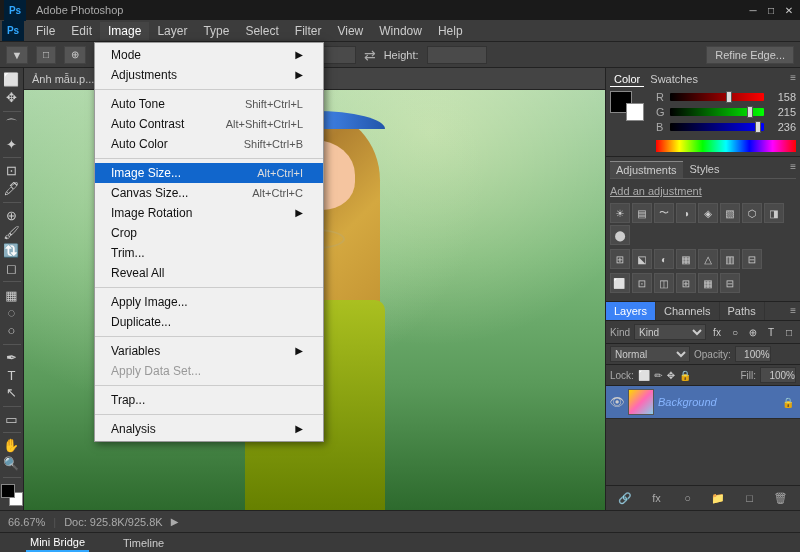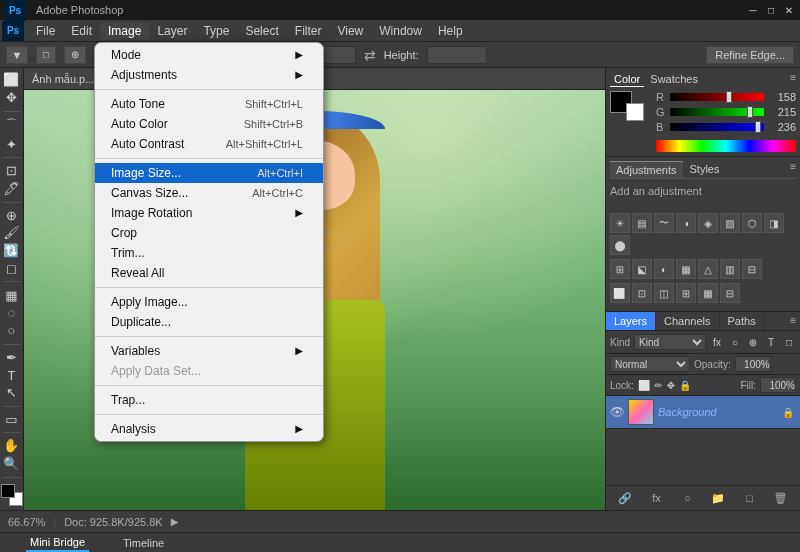--- a/index.html
+++ b/index.html
@@ -61,21 +61,21 @@
     .slider-b { background: linear-gradient(to right, #000, #0000ff); }
     .slider-thumb { position: absolute; top: -2px; height: 12px; width: 6px; background: #ddd; border: 1px solid #555; border-radius: 1px; }
     .slider-value { width: 28px; font-size: 11px; color: #ccc; text-align: right; }
     .color-spectrum { height: 12px; background: linear-gradient(to right, #ff0000, #ffff00, #00ff00, #00ffff, #0000ff, #ff00ff, #ff0000); margin-top: 4px; cursor: pointer; }
 
     
     #adjustments-panel { border-bottom: 1px solid #222; padding: 4px; flex-shrink: 0; }
     .adj-panel-tabs { display: flex; gap: 1px; margin-bottom: 6px; border-bottom: 1px solid #555; }
     .adj-tab { font-size: 11px; color: #ccc; padding: 2px 6px; cursor: pointer; }
     .adj-tab.active { background: #4a4a4a; border-top: 1px solid #888; }
-    .adj-subtitle { font-size: 11px; color: #aaa; margin-bottom: 16px; }
+    .adj-subtitle { font-size: 11px; color: #aaa; margin-bottom: 6px; text-decoration: underline; }
     .adj-icons-row { display: flex; flex-wrap: wrap; gap: 2px; margin-bottom: 4px; }
     .adj-icon-btn { width: 20px; height: 20px; background: #4a4a4a; border: 1px solid #555; cursor: pointer; display: flex; align-items: center; justify-content: center; font-size: 10px; color: #ccc; }
 
     
     #layers-panel { flex: 1; display: flex; flex-direction: column; overflow: hidden; }
     .layers-header { display: flex; gap: 0; border-bottom: 1px solid #222; }
     .layer-tab { font-size: 11px; color: #ccc; padding: 3px 8px; cursor: pointer; border-right: 1px solid #333; }
     .layer-tab.active { background: #3b82f6; color: #fff; }
     .layers-controls { display: flex; align-items: center; gap: 4px; padding: 3px 4px; border-bottom: 1px solid #222; }
     .kind-select { background: #4a4a4a; border: 1px solid #333; color: #ccc; font-size: 10px; height: 16px; flex: 1; }
@@ -153,44 +153,44 @@
       <span class="menu-item" style="background:#444;color:#fff;">Image</span>
       <span class="menu-item">Layer</span>
       <span class="menu-item">Type</span>
       <span class="menu-item">Select</span>
       <span class="menu-item">Filter</span>
       <span class="menu-item">View</span>
       <span class="menu-item">Window</span>
       <span class="menu-item">Help</span>
     </div>
 
-    <div id="image-menu" style="top:20px;left:66px;border-radius:7px;">
+    <div id="image-menu" style="top:20px;left:66px;">
       <div class="menu-section">
         <div class="dropdown-item">
             <span>Mode</span>
             <span class="arrow">▶</span>
           </div>
         <div class="dropdown-item">
             <span>Adjustments</span>
             <span class="arrow">▶</span>
           </div>
       </div>
       <div class="menu-separator"></div>
       <div class="menu-section">
         <div class="dropdown-item">
             <span>Auto Tone</span>
             <span class="shortcut">Shift+Ctrl+L</span>
           </div>
         <div class="dropdown-item">
+            <span>Auto Contrast</span>
+            <span class="shortcut">Alt+Shift+Ctrl+L</span>
+          </div>
+        <div class="dropdown-item">
             <span>Auto Color</span>
             <span class="shortcut">Shift+Ctrl+B</span>
-          </div>
-        <div class="dropdown-item">
-            <span>Auto Contrast</span>
-            <span class="shortcut">Alt+Shift+Ctrl+L</span>
           </div>
       </div>
       <div class="menu-separator"></div>
       <div class="menu-section">
         <div class="dropdown-item highlighted">
             <span>Image Size...</span>
             <span class="shortcut" style="color:#ddd;">Alt+Ctrl+I</span>
           </div>
         <div class="dropdown-item">
             <span>Canvas Size...</span>

